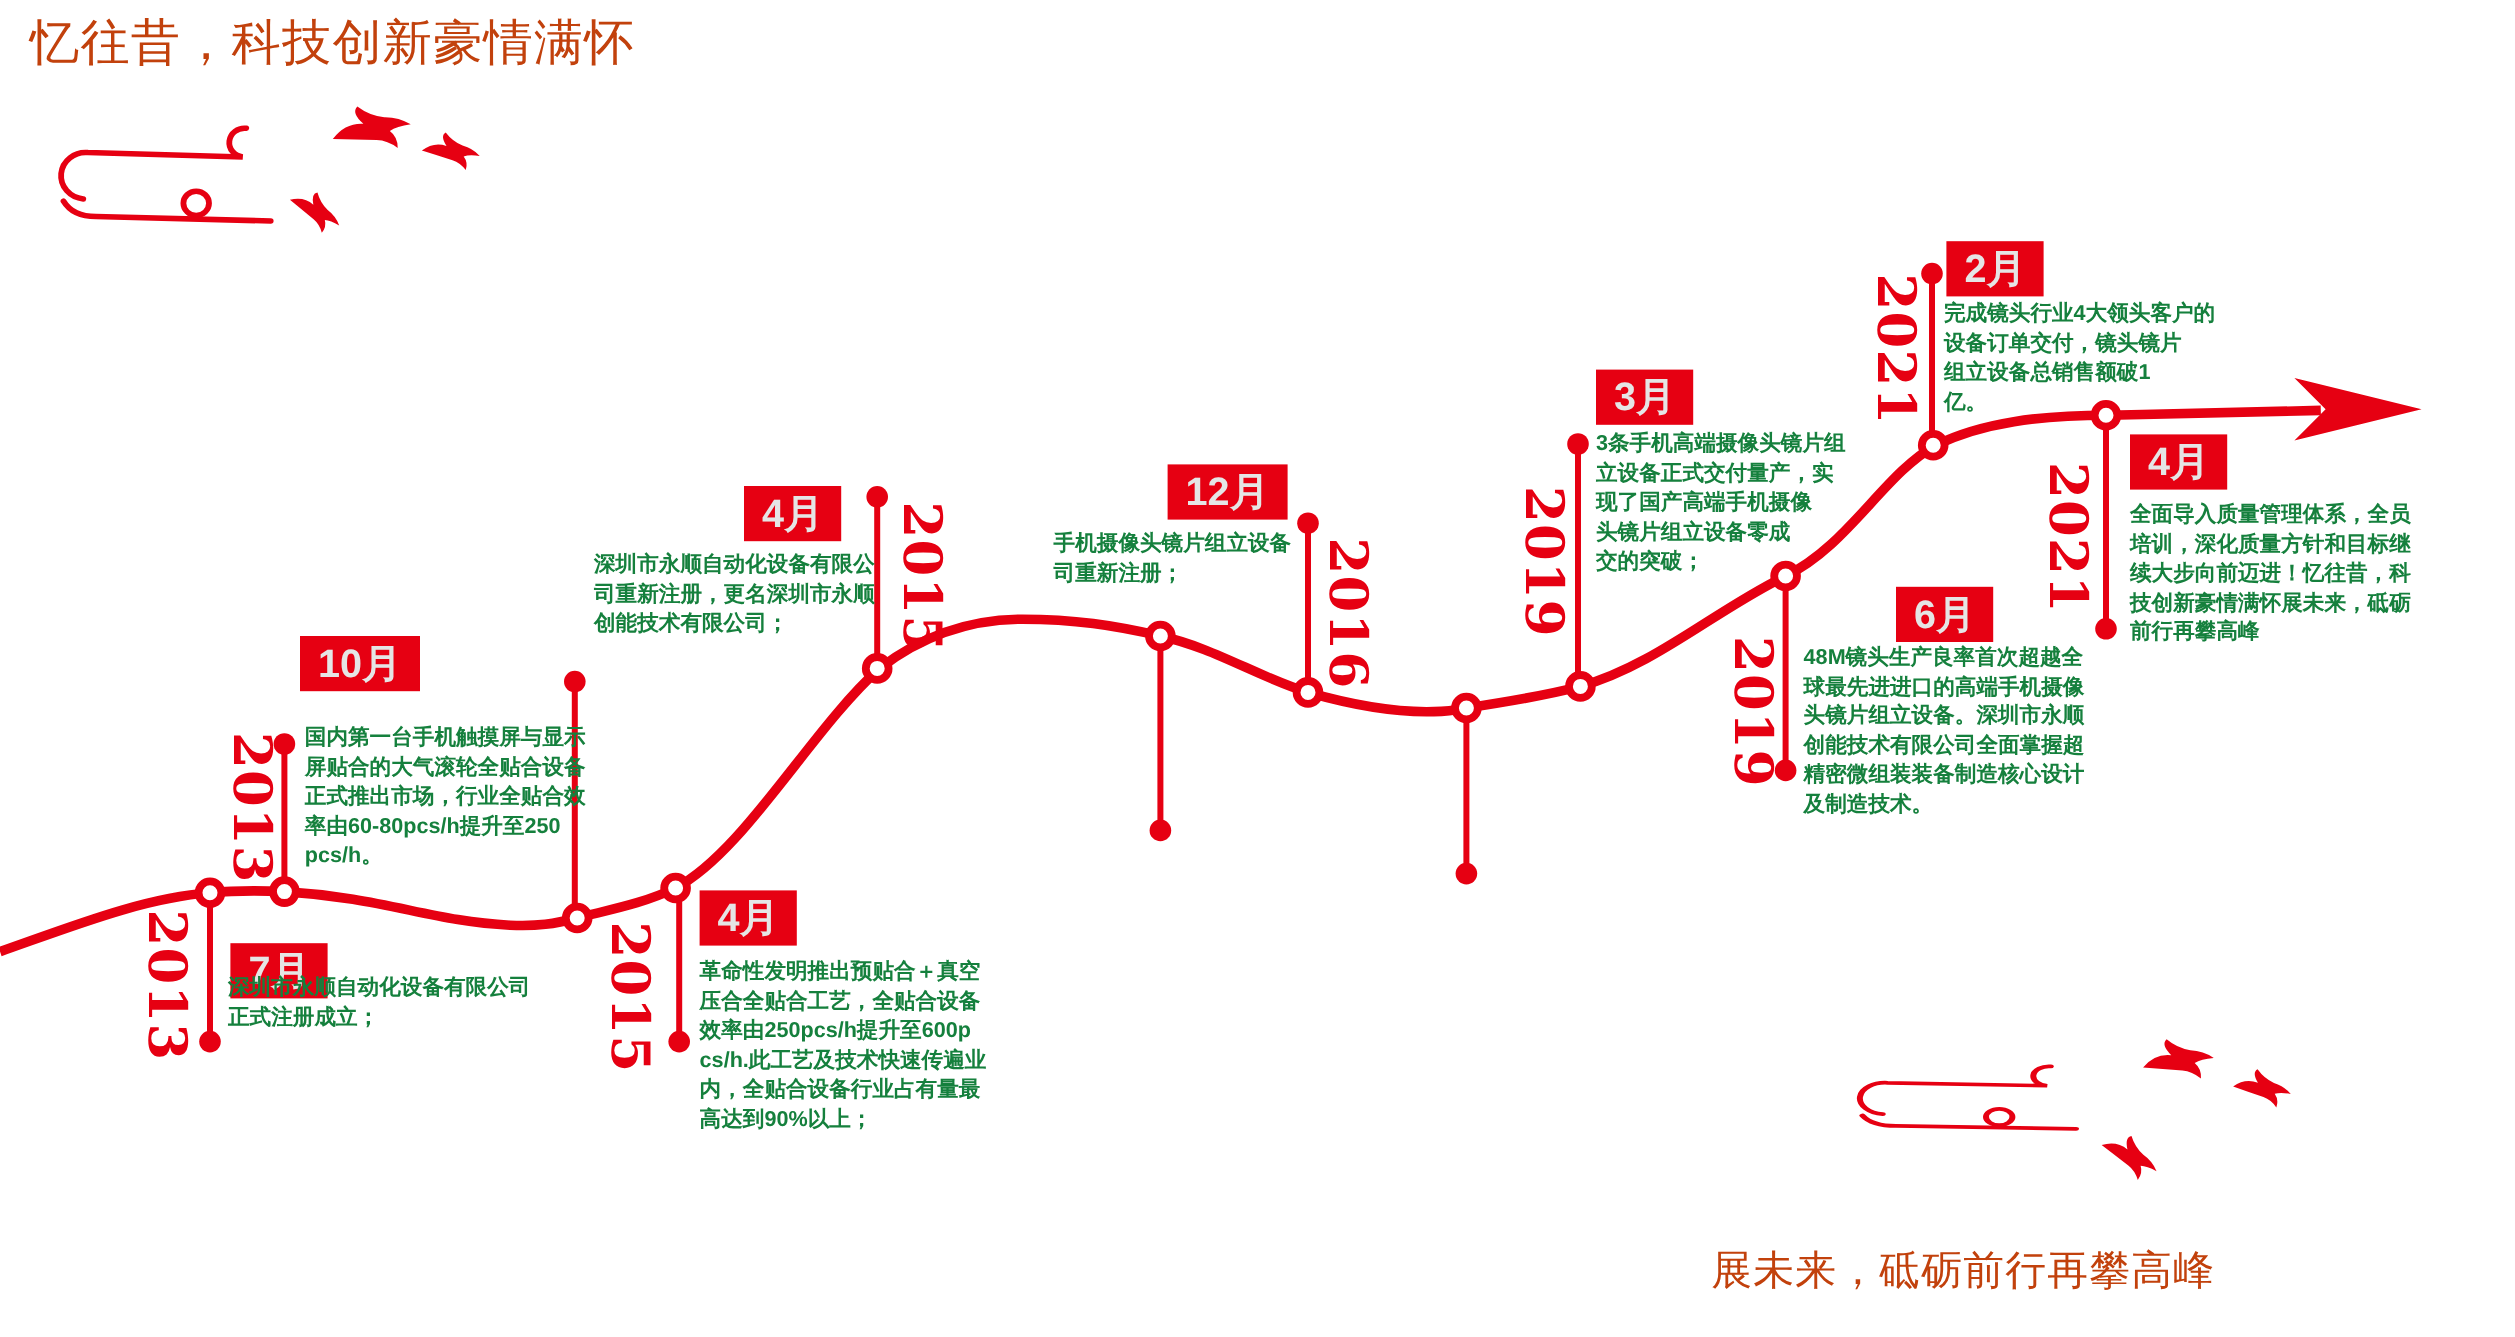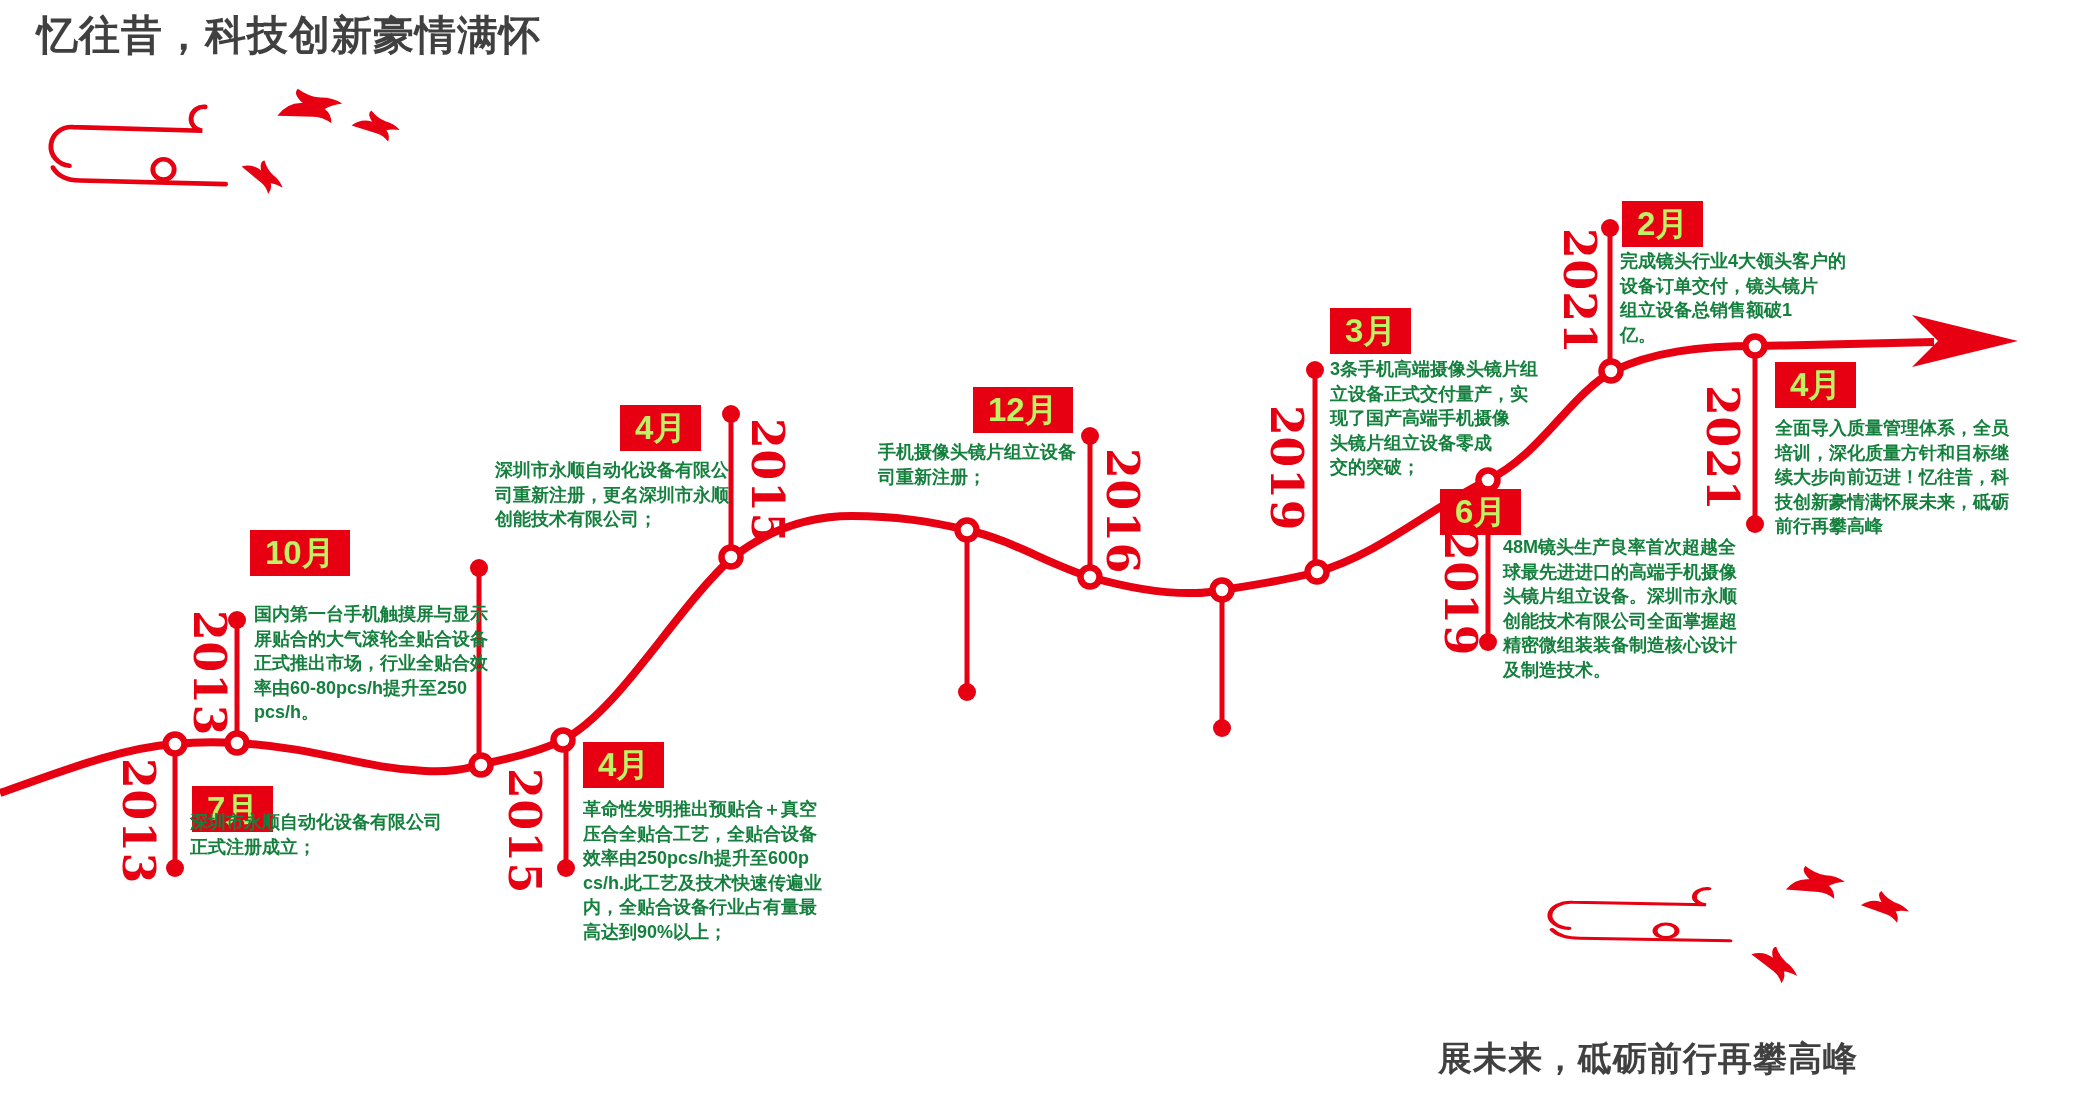--- a/index.html
+++ b/index.html
@@ -1,26 +1,26 @@
 <!DOCTYPE html>
 <html><head>
 <meta charset="utf-8">
 <style>
   html,body{margin:0;padding:0;background:#fff;}
   .stage{position:relative;width:2096px;height:1114px;background:#ffffff;overflow:hidden;
          font-family:"Liberation Sans","DejaVu Sans",sans-serif;}
   .stage svg.art{position:absolute;left:0;top:0;}
-  .title{position:absolute;color:#404040;font-weight:700;letter-spacing:1px;white-space:nowrap;margin-left:12px;}
+  .title{position:absolute;color:#c2410c;font-weight:400;letter-spacing:1px;white-space:nowrap;}
   .title-top{left:25px;top:8px;font-size:41px;}
   .title-bottom{left:1426px;top:1036px;font-size:34px;}
   .ms{display:contents;}
   .year{position:absolute;color:#e60012;font-family:"DejaVu Serif","Liberation Serif",serif;
         font-weight:bold;font-size:44px;height:48px;line-height:48px;text-align:center;
         transform-origin:0 0;transform:rotate(90deg);letter-spacing:1px;white-space:nowrap;}
-  .badge{position:absolute;background:#e60012;color:#bef264;font-weight:bold;font-size:33px;
+  .badge{position:absolute;background:#e60012;color:#e5e5e5;font-weight:bold;font-size:33px;
          line-height:46px;padding:0 15px;white-space:nowrap;}
   .desc{position:absolute;color:#15803d;font-weight:bold;font-size:18px;line-height:24.5px;
         white-space:pre-line;}
 </style>
 </head>
 <body>
 
 <div class="stage">
 
   <svg class="art" width="2096" height="1114" viewBox="0 0 2096 1114">
@@ -172,21 +172,21 @@
     <div class="desc" style="left:1330px;top:357px;width:230px">3条手机高端摄像头镜片组
 立设备正式交付量产，实
 现了国产高端手机摄像
 头镜片组立设备零成
 交的突破；</div>
   </div>
 
   
   <div class="ms">
     <div class="year" style="left:1484px;top:530px;width:118px">2019</div>
-    <div class="badge" style="left:1440px;top:489px">6月</div>
+    <div class="badge" style="left:1580px;top:489px">6月</div>
     <div class="desc" style="left:1503px;top:535px;width:300px">48M镜头生产良率首次超越全
 球最先进进口的高端手机摄像
 头镜片组立设备。深圳市永顺
 创能技术有限公司全面掌握超
 精密微组装装备制造核心设计
 及制造技术。</div>
   </div>
 
   
   <div class="ms">

